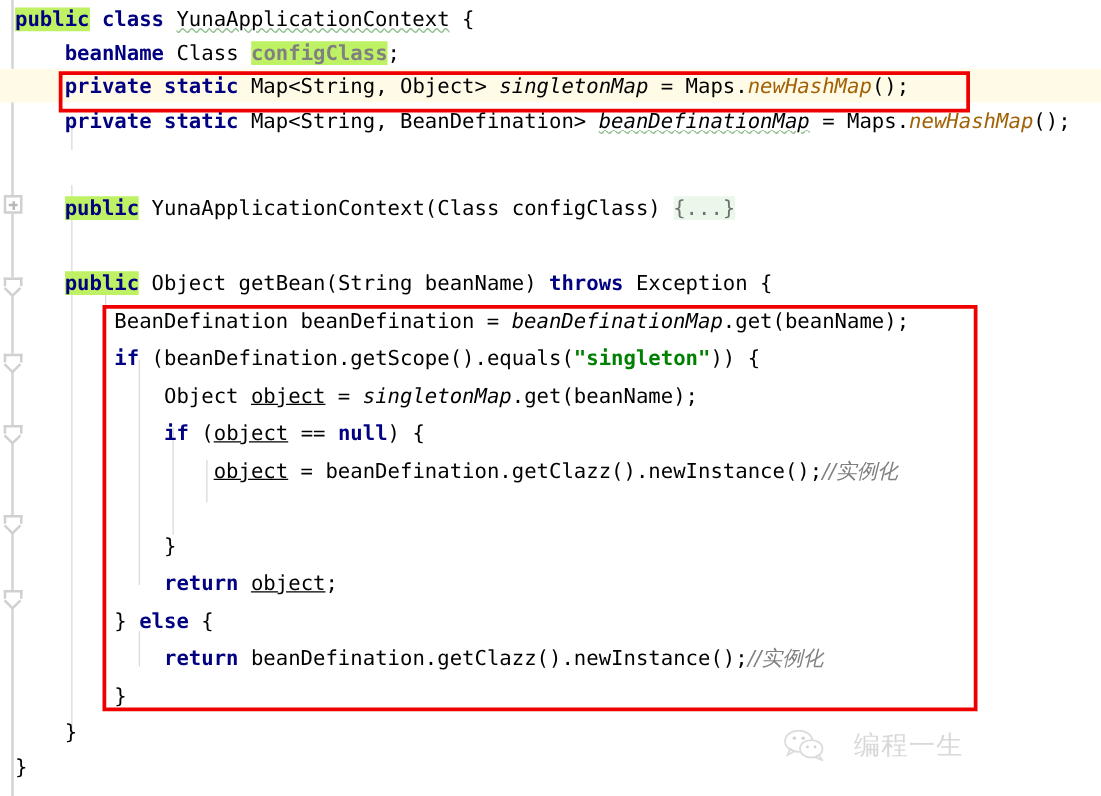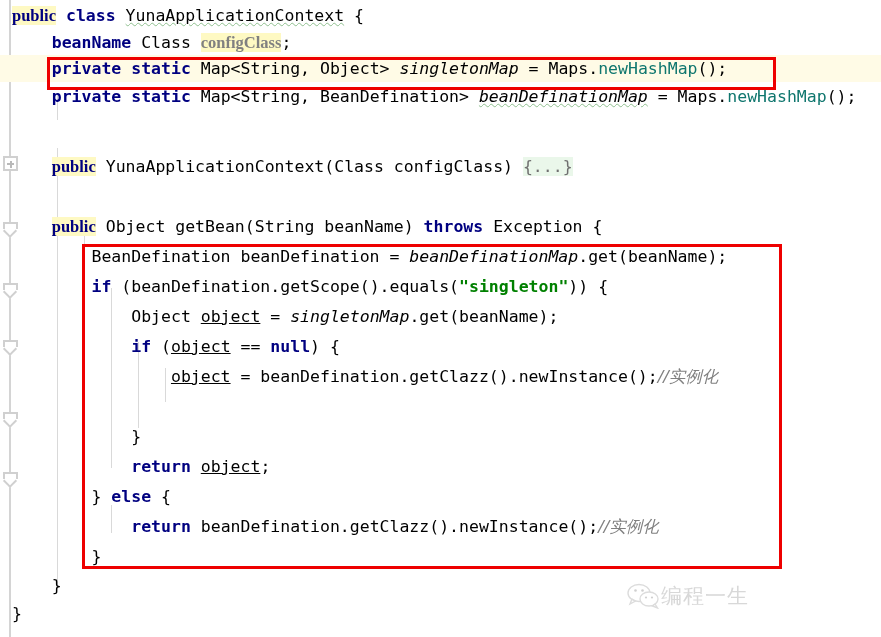--- a/index.html
+++ b/index.html
@@ -114,24 +114,24 @@
     padding-left: 12px;
   }
   .hl-line {
     background: #fffbe6;
   }
 
   
   .kw   { color: #000080; font-weight: bold; }
   .str  { color: #008000; font-weight: bold; }
   .stfld{ color: #000000; font-style: italic; }
-  .mth  { color: #0f766e; }
+  .mth  { color: #a16207; font-style: italic; }
   .cmt  { color: #808080; font-style: italic; font-family: "DejaVu Sans", sans-serif; }
   .gray { color: #808080; font-weight: bold; }
-  .hlw  { background: #fef9c3; font-family: Liberation Serif, serif; }
+  .hlw  { background: #bef264; }
   .und  { text-decoration: underline; text-decoration-color: #000; }
   .folded {
     background: #eaf7ea;
     color: #707070;
   }
 
   
   .wavy {
     text-decoration: underline;
     text-decoration-style: wavy;
@@ -152,21 +152,21 @@
     border: 3px solid #ee0000;
     box-sizing: border-box;
     pointer-events: none;
   }
 
   
   .watermark {
     position: absolute;
     display: flex;
     align-items: center;
-    gap: 0;
+    gap: 22px;
     color: #d8d8d8;
     font-family: "DejaVu Sans", sans-serif;
     font-size: 21px;
     letter-spacing: 1px;
     user-select: none;
   }
   .wechat-logo {
     position: relative;
     width: 34px;
     height: 26px;

